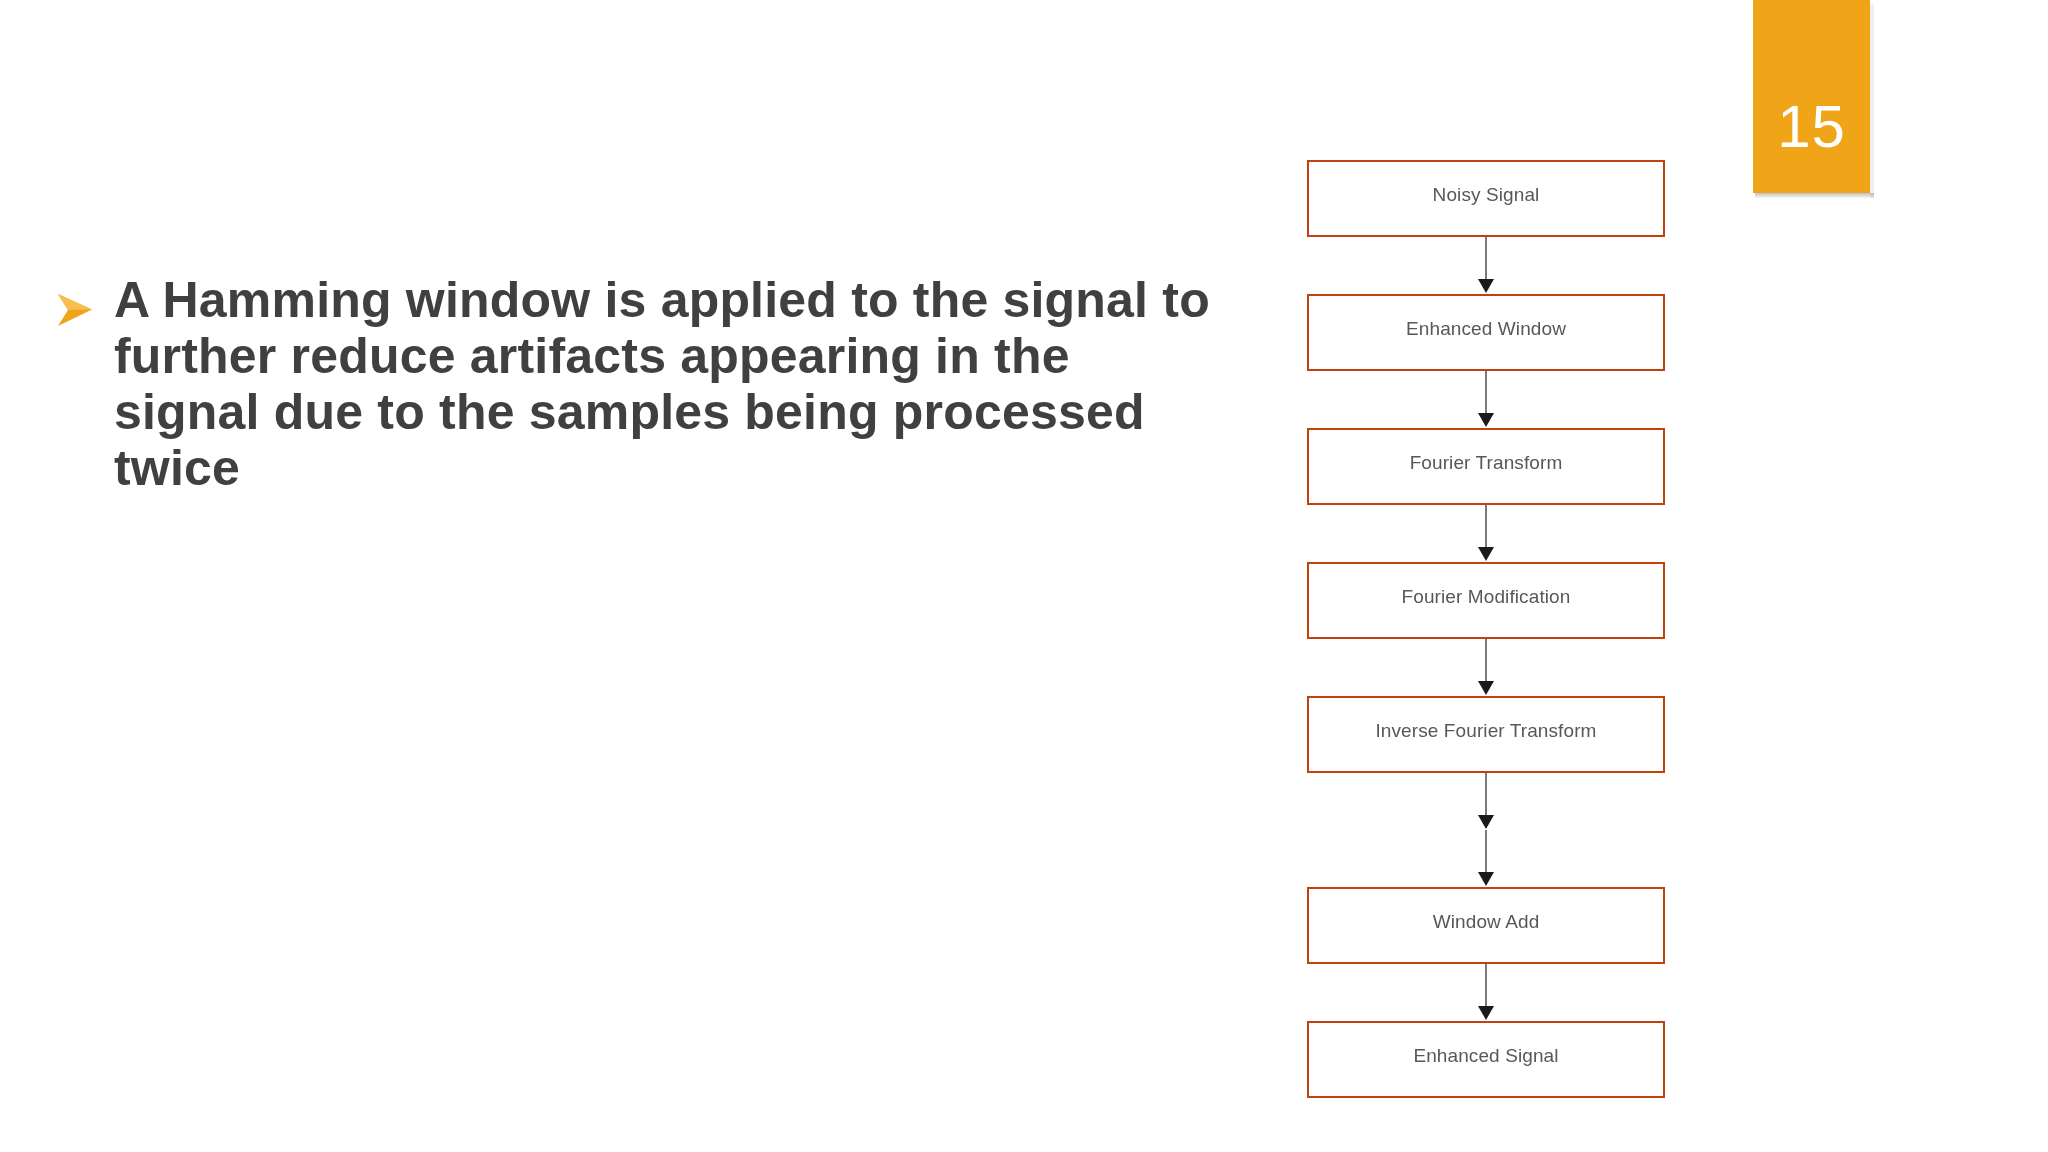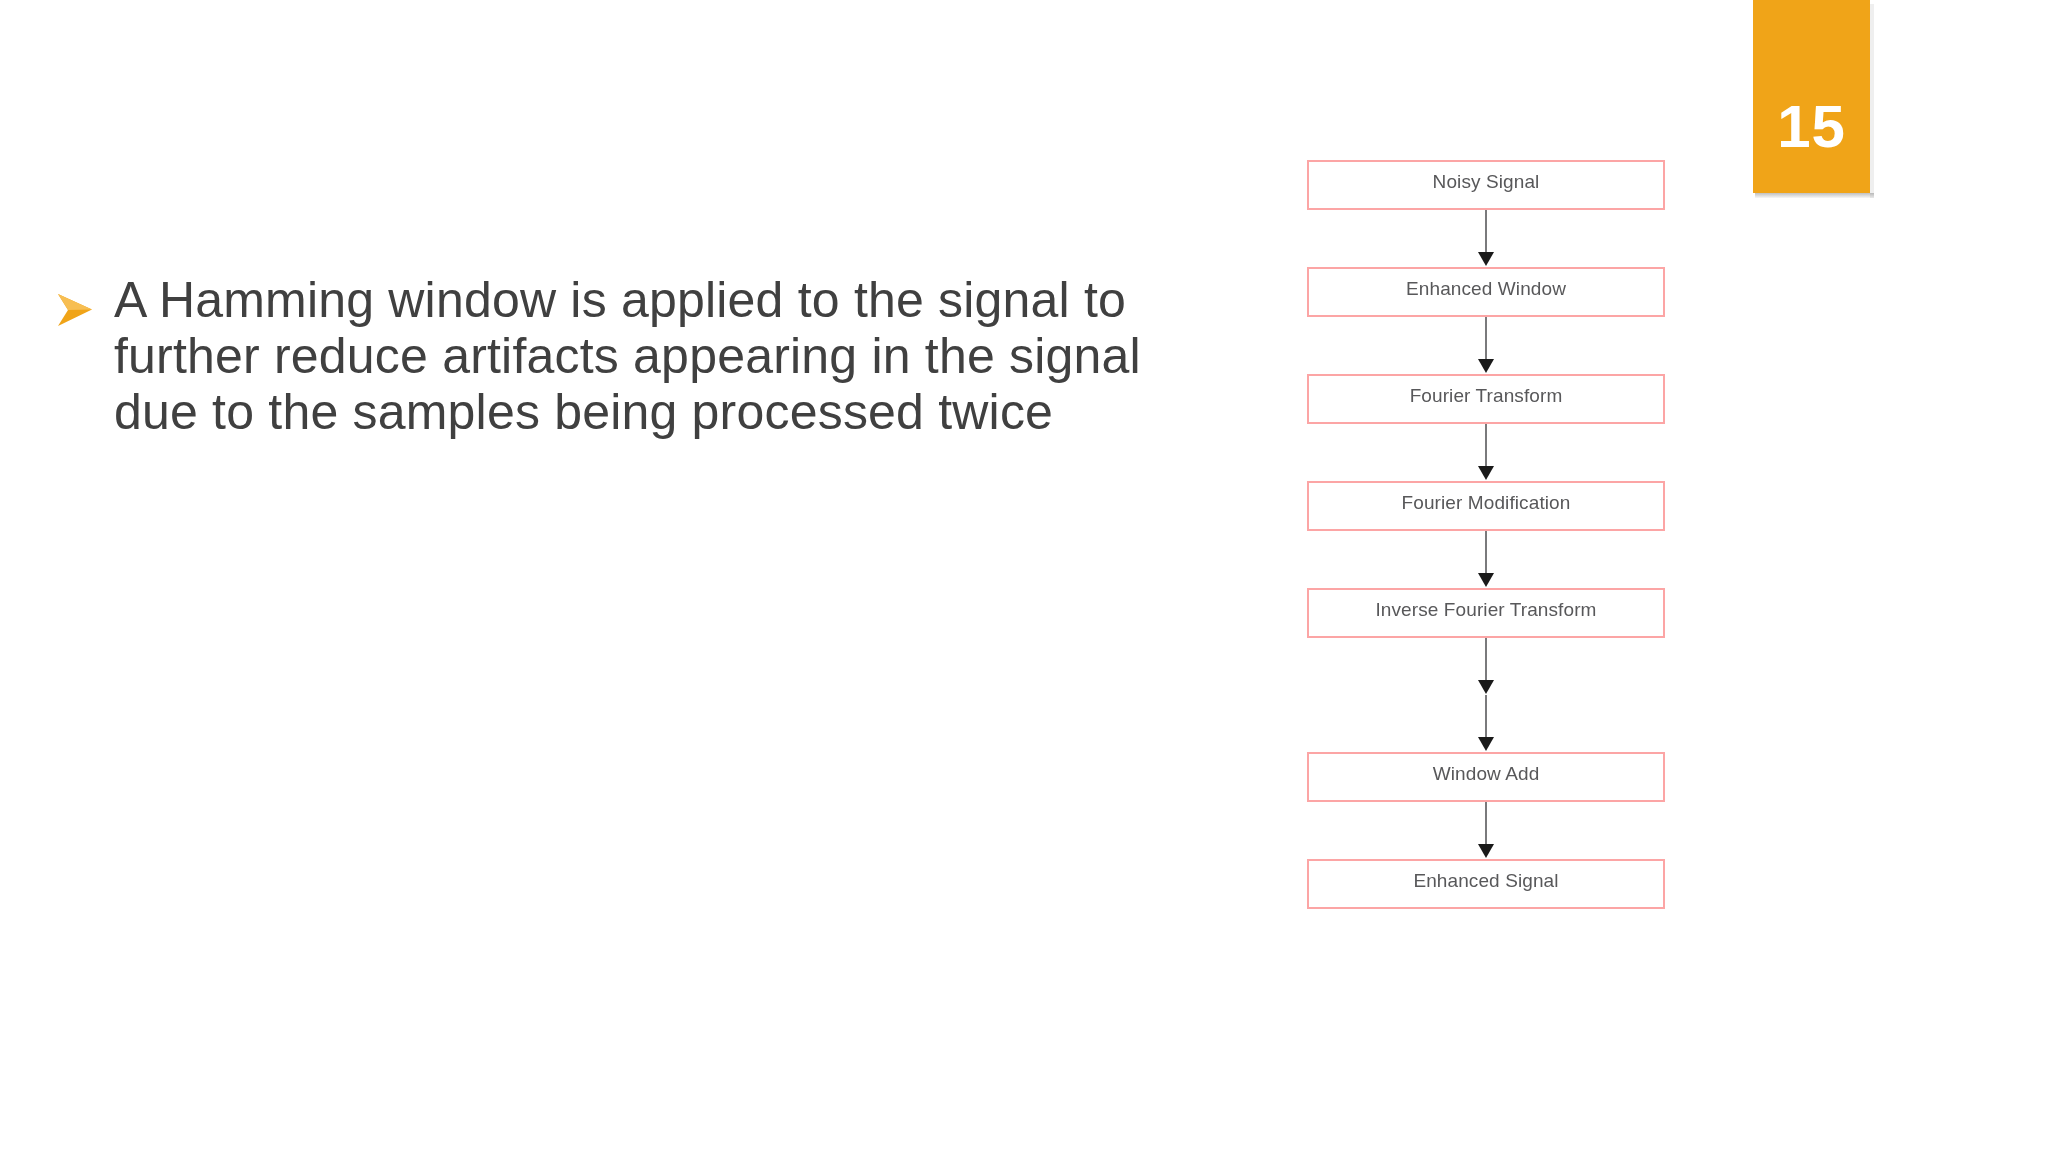--- a/index.html
+++ b/index.html
@@ -49,21 +49,21 @@
     top: 4px;
     bottom: -5px;
     width: 4px;
     background: rgba(175,175,175,.20);
   }
   #slide-number-text {
     position: relative;
     color: #ffffff;
     font-size: 60px;
     line-height: 1;
-    font-weight: 700;
+    font-weight: 400;
     letter-spacing: 1px;
   }
 
   
   #body-text {
     position: absolute;
     left: 52px;
     top: 272px;
     width: 1200px;
   }
@@ -81,35 +81,35 @@
   .bullet-marker svg { display: block; }
   .bullet-text {
     flex: 1 1 auto;
     color: #404040;
     font-size: 50px;
     line-height: 1.12;
     font-weight: 400;
     letter-spacing: 0.2px;
     max-width: 1100px;
   }
-  .bullet-row.row-1 .bullet-text { max-width: 1108px; }
+  .bullet-row.row-1 .bullet-text { max-width: 1108px; font-weight: bold; }
   .bullet-row.row-2 .bullet-text { max-width: 1094px; }
 
   
   #flowchart {
     position: absolute;
     left: 1307px;
     top: 160px;
     width: 360px;
   }
   .flow-node {
     position: relative;
     width: 358px;
-    height: 50px;
-    border: 2px solid #fca5a5;
+    height: 77px;
+    border: 2px solid #c2410c;
     background: #ffffff;
     box-sizing: border-box;
     display: flex;
     align-items: center;
     justify-content: center;
   }
   .flow-node-label {
     color: #58585a;
     font-size: 19px;
     line-height: 1;

